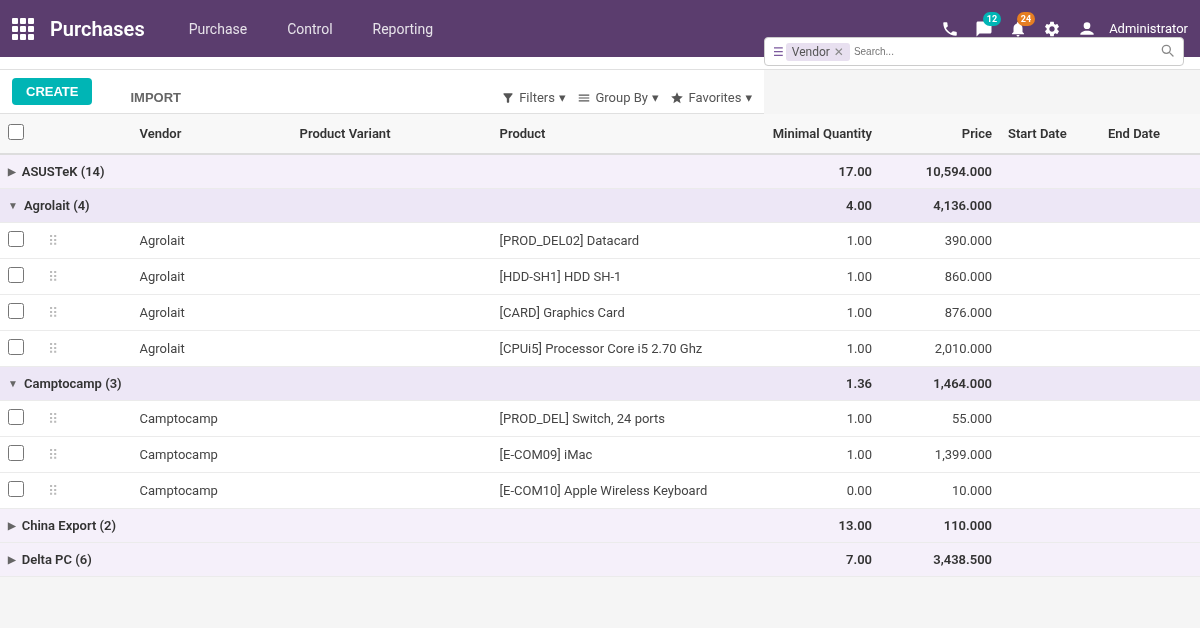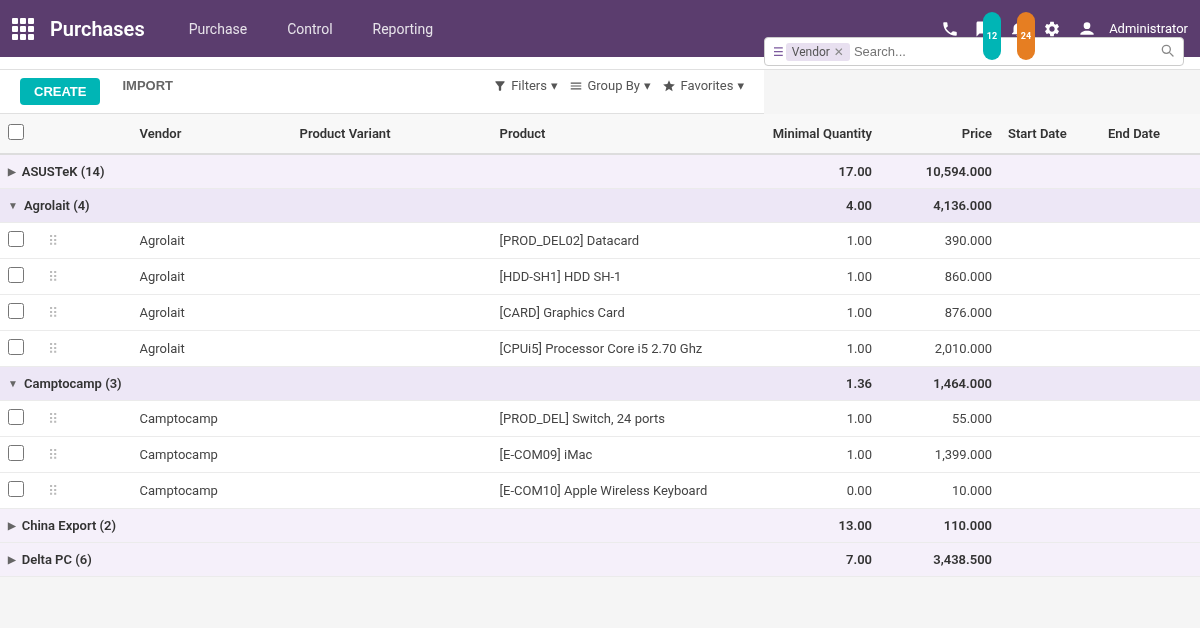--- a/index.html
+++ b/index.html
@@ -35,21 +35,21 @@
     }
     .topnav-icons { display:flex; align-items:center; gap: 8px; margin-left: auto; }
     .topnav-icon-btn { position:relative; color:white; cursor:pointer; padding:4px; display:flex; align-items:center; justify-content:center; }
     .badge {
       position: absolute;
       top: -4px; right: -4px;
       background: #00b5b5;
       color: white;
       border-radius: 10px;
       font-size: 9px;
-      padding: 19px 4px;
+      padding: 2px 4px;
       font-weight: bold;
     }
     .badge-orange { background: #e67e22; }
     .topnav-admin { color:white; font-size:13px; cursor:pointer; }
 
     
     .subheader {
       background: white;
       padding: 12px 16px 0 16px;
       border-bottom: 1px solid #e0e0e0;
@@ -78,29 +78,30 @@
       background: #e8e0f0;
       border-radius: 3px;
       padding: 2px 6px;
       font-size: 12px;
       gap: 4px;
       margin-right: 4px;
       color: #555;
     }
     .search-tag-icon { color: #7c5a9e; font-size:12px; margin-right:2px; }
     .search-tag-x { cursor:pointer; color:#888; }
-    .search-input { border:none; outline:none; flex:1; font-size:13px; color:#b91c1c; min-width:80px; }
+    .search-input { border:none; outline:none; flex:1; font-size:10px; color:#b91c1c; min-width:80px; }
     .search-go { color:#888; cursor:pointer; margin-left:4px; }
 
     
     .toolbar {
       background: white;
-      padding: 8px 20px;
+      padding: 8px 12px;
       display: flex;
-      align-items: flex-start;
+      align-items: flex-end;
+      gap: 16px;
       border-bottom: 1px solid #e0e0e0;
     }
     .btn-create {
       background: #00b5b5;
       color: white;
       border: none;
       padding: 6px 14px;
       border-radius: 4px;
       cursor: pointer;
       font-size: 13px;

